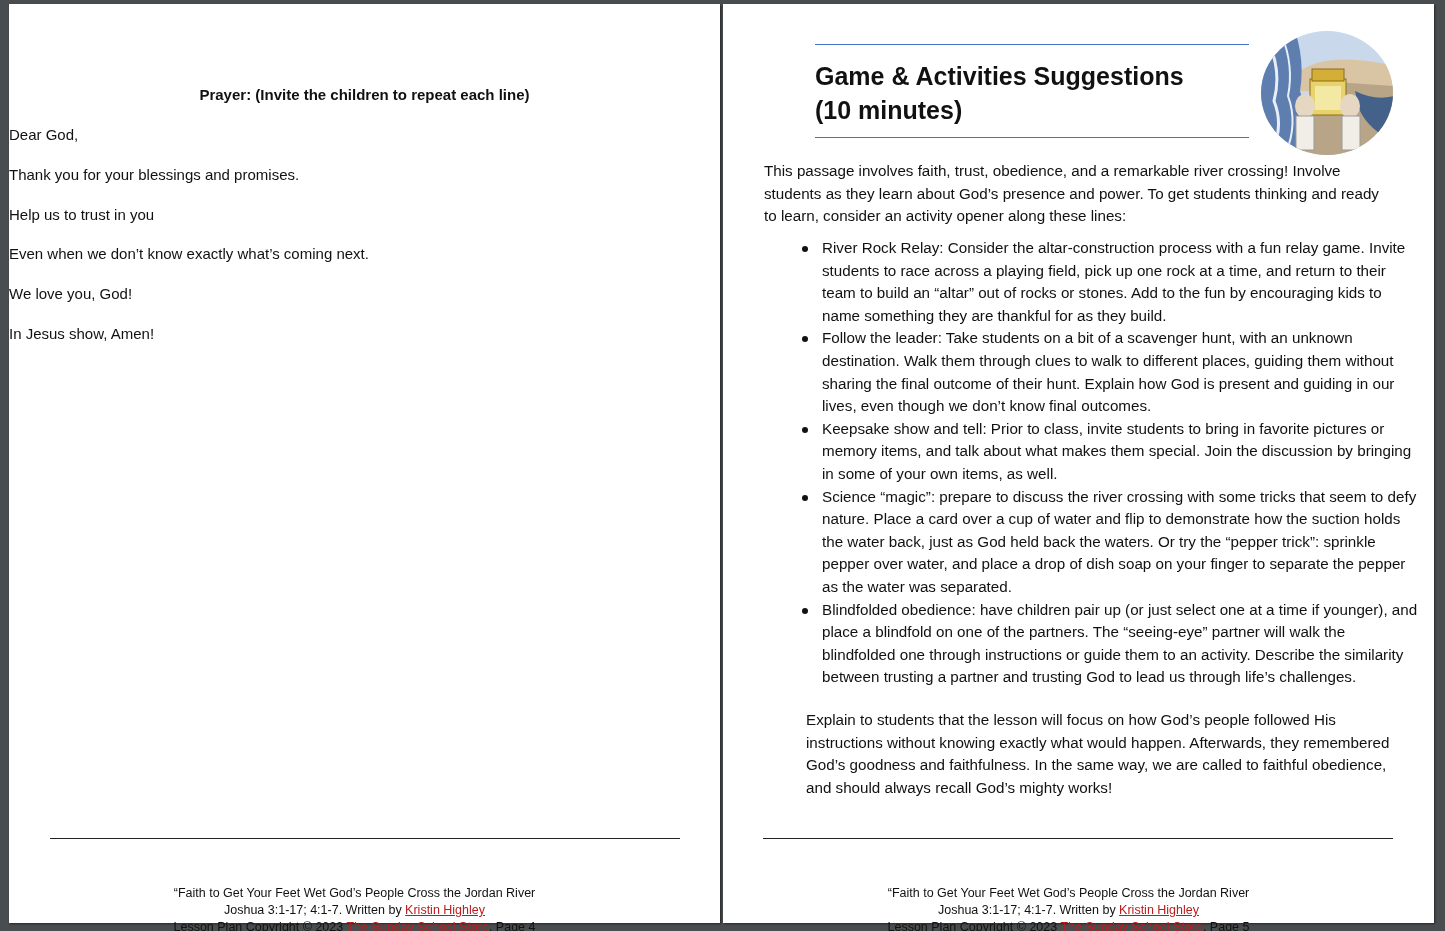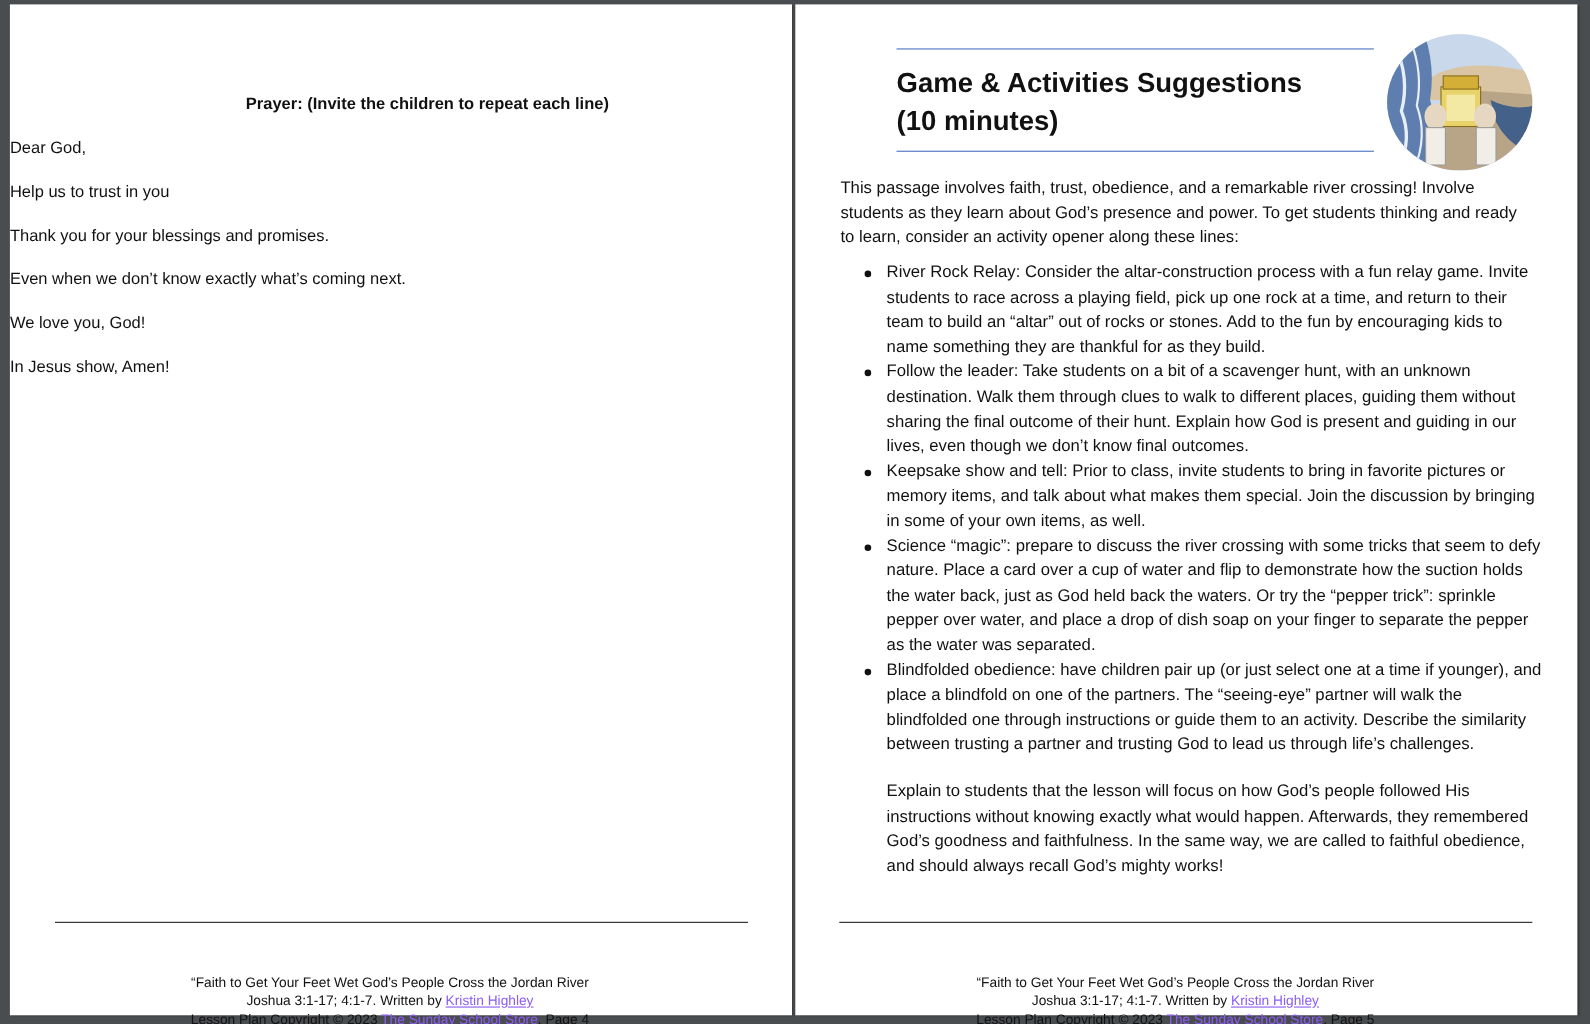--- a/index.html
+++ b/index.html
@@ -12,81 +12,81 @@
     }
     .page {
       position: absolute; top: 4px; background: #ffffff;
       box-shadow: 1px 1px 2px rgba(0,0,0,0.5);
     }
     #page-left { left: 9px; width: 711px; height: 919px; }
     #page-right { left: 723px; width: 711px; height: 919px; }
 
     .prayer-heading {
       position: absolute; top: 82px; left: 0; width: 711px;
-      text-align: center; font-weight: bold; font-size: 15px; padding-left: 24px;
+      text-align: center; font-weight: bold; font-size: 15px;
     }
     .prayer-lines { position: absolute; top: 122px; left: 0; width: 711px; }
     .prayer-line {
       font-size: 15px; height: 39.8px; line-height: 18px;
     }
 
     .footer-rule {
       position: absolute; top: 834px; height: 0; border-top: 1.5px solid #222;
     }
     #page-left .footer-rule { left: 41px; width: 630px; }
     #page-right .footer-rule { left: 40px; width: 630px; }
     .footer {
       position: absolute; top: 881px; width: 711px; text-align: center;
       font-size: 12.5px; line-height: 17px;
     }
     #page-left .footer { left: -10px; }
     #page-right .footer { left: -10px; }
-    .footer a { color: #8b5cf6; text-decoration: underline; }
+    .footer a { color: #b91c1c; text-decoration: underline; }
 
     .title-rule {
       position: absolute; left: 92px; width: 434px; border-top: 1.5px solid #4a72c4;
     }
     .title-rule.top { top: 40px; }
     .title-rule.bottom { top: 133px; }
     .title {
       position: absolute; top: 55px; left: 92px; width: 434px;
       font-weight: bold; font-size: 25px; line-height: 34px;
     }
     .illustration {
       position: absolute; top: 27px; left: 537px; width: 134px; height: 124px;
     }
 
     .intro {
       position: absolute; top: 156px; left: 41px; width: 630px;
       font-size: 15.2px; line-height: 22.6px;
     }
     .bullets {
-      position: absolute; top: 233px; left: 41px; width: 640px;
+      position: absolute; top: 233px; left: 57px; width: 640px;
       margin: 0; padding: 0; list-style: none;
       font-size: 15.2px; line-height: 22.6px;
     }
     .bullets li { position: relative; padding-left: 42px; }
     .bullets li .dot {
       position: absolute; left: 22px; top: 9px; width: 6px; height: 6px;
       border-radius: 50%; background: #111;
     }
     .closing {
       position: absolute; top: 705px; left: 83px; width: 600px;
       font-size: 15.2px; line-height: 22.6px;
     }
   </style>
 </head>
 <body>
 
 <div class="page" id="page-left">
   <div class="prayer-heading">Prayer:  (Invite the children to repeat each line)</div>
   <div class="prayer-lines">
     <div class="prayer-line">Dear God,</div>
+    <div class="prayer-line">Thank you for your blessings and promises.</div>
     <div class="prayer-line">Help us to trust in you</div>
-    <div class="prayer-line">Thank you for your blessings and promises.</div>
     <div class="prayer-line">Even when we don’t know exactly what’s coming next.</div>
     <div class="prayer-line">We love you, God!</div>
     <div class="prayer-line">In Jesus show, Amen!</div>
   </div>
 
   <div class="footer-rule"></div>
   <div class="footer">
     <div>“Faith to Get Your Feet Wet God’s People Cross the Jordan River</div>
     <div>
       <span>Joshua 3:1-17; 4:1-7.  Written by </span><a>Kristin Highley</a>

